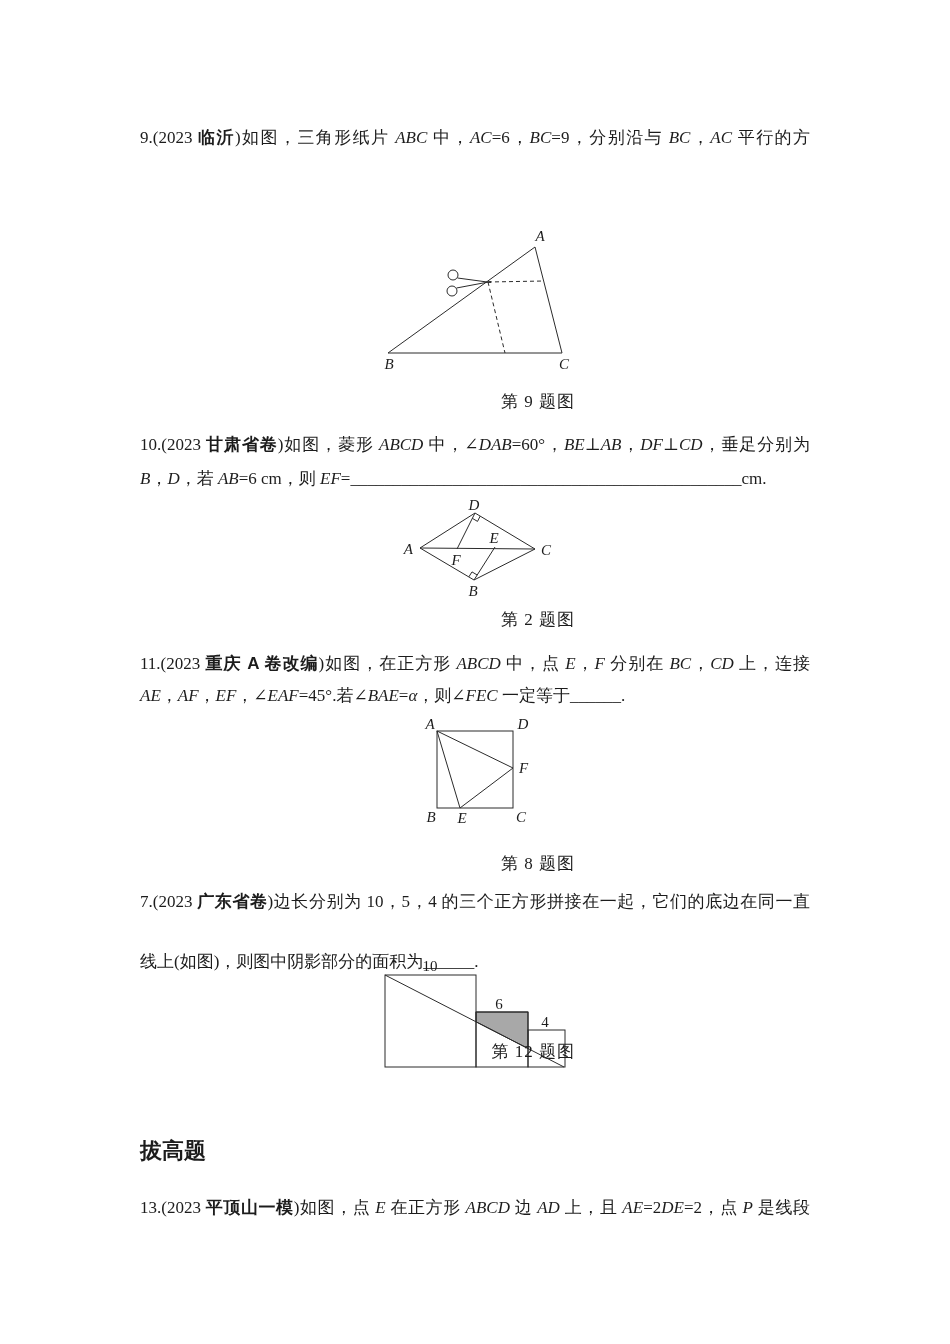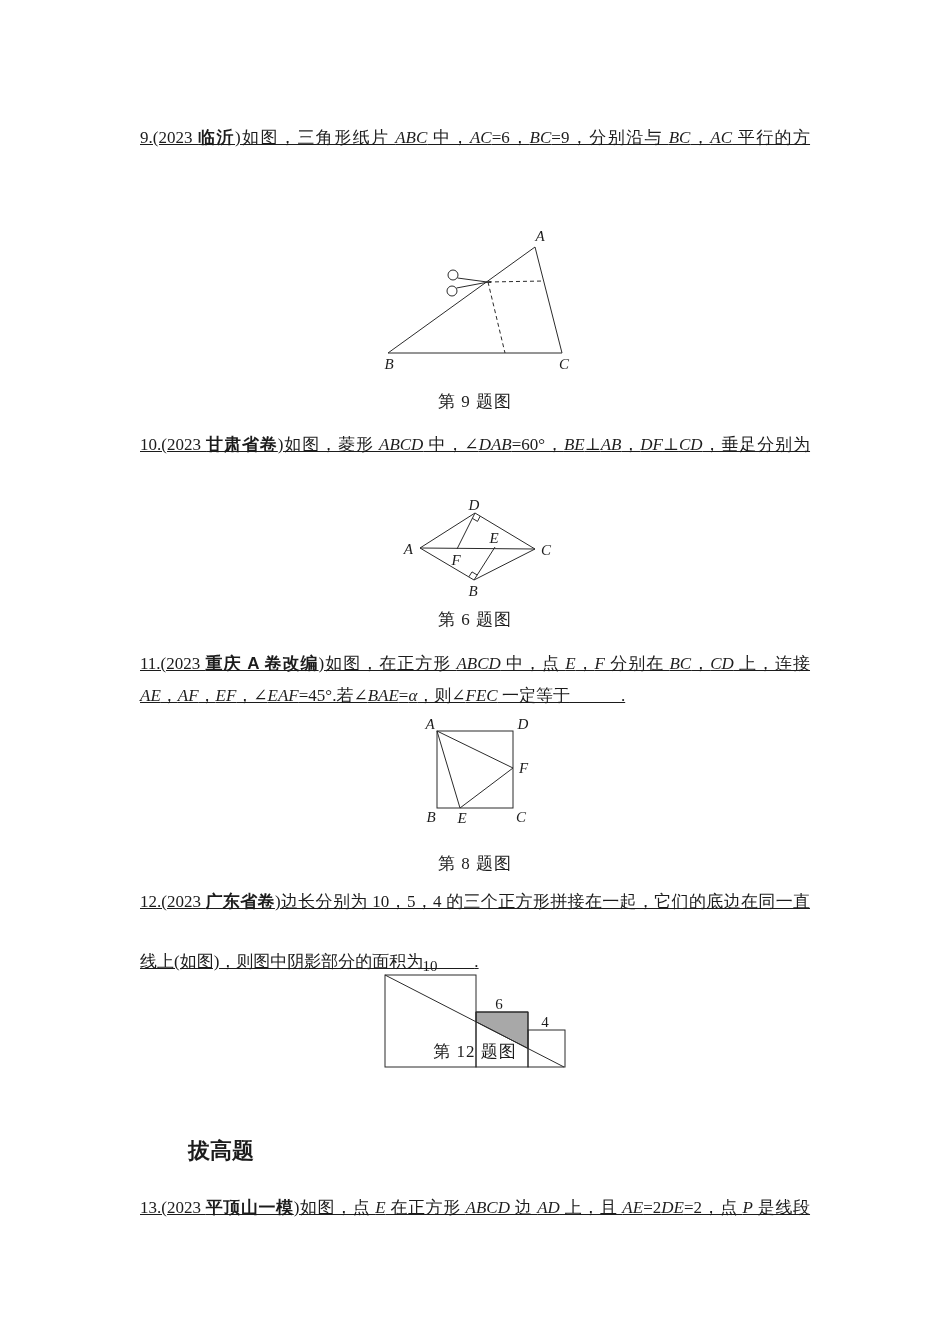--- a/index.html
+++ b/index.html
@@ -3,33 +3,33 @@
 <meta charset="utf-8">
 <style>
   html,body { margin:0; padding:0; background:#ffffff; }
   .page {
     position:relative; width:950px; height:1344px; background:#ffffff;
     font-family:"Liberation Serif","DejaVu Serif",serif; color:#1c1c1c;
     overflow:hidden;
   }
   .tl {
     position:absolute; left:140px; width:670px;
-    font-size:17px; line-height:24px; white-space:nowrap;text-decoration:underline;
+    font-size:17px; line-height:24px; white-space:nowrap;
   }
   .just { text-align:justify; text-align-last:justify; }
   .seg-n { font-style:normal; }
   .seg-b { font-family:"Liberation Sans","DejaVu Sans",sans-serif; font-weight:700; }
   .seg-i { font-style:italic; }
   .caption {
-    position:absolute; left:375px; width:200px; text-align:center;
+    position:absolute; left:375px; width:200px; text-align:right;
     font-size:17px; letter-spacing:1px;
   }
   .heading {
     position:absolute; left:140px; font-size:22px; line-height:26px;
-    font-weight:700; font-family:"Liberation Sans","DejaVu Sans",sans-serif;margin-left:48px;
+    font-weight:700; font-family:"Liberation Sans","DejaVu Sans",sans-serif;
   }
   svg.fig { position:absolute; overflow:visible; }
   svg.fig text {
     font-size:15px; font-style:italic;
     font-family:"Liberation Serif","DejaVu Serif",serif; fill:#1c1c1c;
   }
   svg.fig text.num { font-style:normal; }
   svg.fig line, svg.fig polyline, svg.fig polygon, svg.fig rect, svg.fig circle, svg.fig path {
     stroke:#2b2b2b; stroke-width:1; fill:none;
   }
@@ -52,55 +52,56 @@
       <line x1="97.5" y1="53" x2="131" y2="57.5"></line>
       <line x1="96.5" y1="63" x2="131" y2="56.5"></line>
     </g>
     <text x="180" y="16" text-anchor="middle">A</text>
     <text x="29" y="144" text-anchor="middle">B</text>
     <text x="204" y="144" text-anchor="middle">C</text>
   </svg>
   <div class="caption" style="top:390px;">第 9 题图</div>
 
   <div class="tl just" style="top:433px;"><span class="seg-n">10.(2023 </span><span class="seg-b">甘肃省卷</span><span class="seg-n">)如图，菱形 </span><span class="seg-i">ABCD</span><span class="seg-n"> 中，∠</span><span class="seg-i">DAB</span><span class="seg-n">=60°，</span><span class="seg-i">BE</span><span class="seg-n">⊥</span><span class="seg-i">AB</span><span class="seg-n">，</span><span class="seg-i">DF</span><span class="seg-n">⊥</span><span class="seg-i">CD</span><span class="seg-n">，垂足分别为</span></div>
+  <div class="tl" style="top:467px;"><span class="seg-i">B</span><span class="seg-n">，</span><span class="seg-i">D</span><span class="seg-n">，若 </span><span class="seg-i">AB</span><span class="seg-n">=6 cm，则 </span><span class="seg-i">EF</span><span class="seg-n">=</span><span class="seg-n">______________________________________________</span><span class="seg-n">cm.</span></div>
 
   <svg class="fig" style="left:395px; top:502px;" width="160" height="100" viewBox="0 0 160 100">
     <polygon points="25,46 80,11 140,47 79,78"></polygon>
     <line x1="25" y1="46" x2="140" y2="47"></line>
     <line x1="80" y1="11" x2="62" y2="47"></line>
     <line x1="79" y1="78" x2="100" y2="45"></line>
     <polyline points="85.2,14.1 82.5,19.4 77.3,16.3"></polyline>
     <polyline points="73.8,74.9 77,69.9 82.2,73"></polyline>
     <text x="18" y="52" text-anchor="end">A</text>
     <text x="79" y="8" text-anchor="middle">D</text>
     <text x="146" y="53" text-anchor="start">C</text>
     <text x="78" y="94" text-anchor="middle">B</text>
     <text x="99" y="41" text-anchor="middle">E</text>
     <text x="61" y="63" text-anchor="middle">F</text>
   </svg>
-  <div class="caption" style="top:608px;">第 6 题图</div>
+  <div class="caption" style="top:608px;">第 2 题图</div>
 
   <div class="tl just" style="top:652px;"><span class="seg-n">11.(2023 </span><span class="seg-b">重庆 A 卷改编</span><span class="seg-n">)如图，在正方形 </span><span class="seg-i">ABCD</span><span class="seg-n"> 中，点 </span><span class="seg-i">E</span><span class="seg-n">，</span><span class="seg-i">F</span><span class="seg-n"> 分别在 </span><span class="seg-i">BC</span><span class="seg-n">，</span><span class="seg-i">CD</span><span class="seg-n"> 上，连接</span></div>
   <div class="tl" style="top:684px;"><span class="seg-i">AE</span><span class="seg-n">，</span><span class="seg-i">AF</span><span class="seg-n">，</span><span class="seg-i">EF</span><span class="seg-n">，∠</span><span class="seg-i">EAF</span><span class="seg-n">=45°.若∠</span><span class="seg-i">BAE</span><span class="seg-n">=</span><span class="seg-i">α</span><span class="seg-n">，则∠</span><span class="seg-i">FEC</span><span class="seg-n"> 一定等于</span><span class="seg-n">______</span><span class="seg-n">.</span></div>
 
   <svg class="fig" style="left:420px; top:720px;" width="120" height="110" viewBox="0 0 120 110">
     <rect x="17" y="11" width="76" height="77"></rect>
     <line x1="17" y1="11" x2="40" y2="88"></line>
     <line x1="17" y1="11" x2="93" y2="48"></line>
     <line x1="40" y1="88" x2="93" y2="48"></line>
     <text x="10" y="9" text-anchor="middle">A</text>
     <text x="103" y="9" text-anchor="middle">D</text>
     <text x="11" y="102" text-anchor="middle">B</text>
     <text x="42" y="103" text-anchor="middle">E</text>
     <text x="101" y="102" text-anchor="middle">C</text>
     <text x="99" y="53" text-anchor="start">F</text>
   </svg>
   <div class="caption" style="top:852px;">第 8 题图</div>
 
-  <div class="tl just" style="top:890px;"><span class="seg-n">12.(2023 </span><span class="seg-b">广东省卷</span><span class="seg-n">)边长分别为 10，5，4 的三个正方形拼接在一起，它们的底边在同一直</span></div>
+  <div class="tl just" style="top:890px;"><span class="seg-n">7.(2023 </span><span class="seg-b">广东省卷</span><span class="seg-n">)边长分别为 10，5，4 的三个正方形拼接在一起，它们的底边在同一直</span></div>
   <div class="tl" style="top:926px;margin-top:24px;"><span class="seg-n">线上(如图)，则图中阴影部分的面积为</span><span class="seg-n">______</span><span class="seg-n">.</span></div>
 
   <svg class="fig" style="left:375px; top:957px;" width="215" height="120" viewBox="0 0 215 120">
     <polygon points="101,55 153,55 153,91.5 101,64.8" style="fill:#a8a8a8;"></polygon>
     <rect x="10" y="18" width="91" height="92"></rect>
     <rect x="101" y="55" width="52" height="55"></rect>
     <rect x="153" y="73" width="37" height="37"></rect>
     <line x1="10" y1="18" x2="189" y2="110"></line>
     <text class="num" x="55" y="14" text-anchor="middle">10</text>
     <text class="num" x="124" y="52" text-anchor="middle">6</text>

